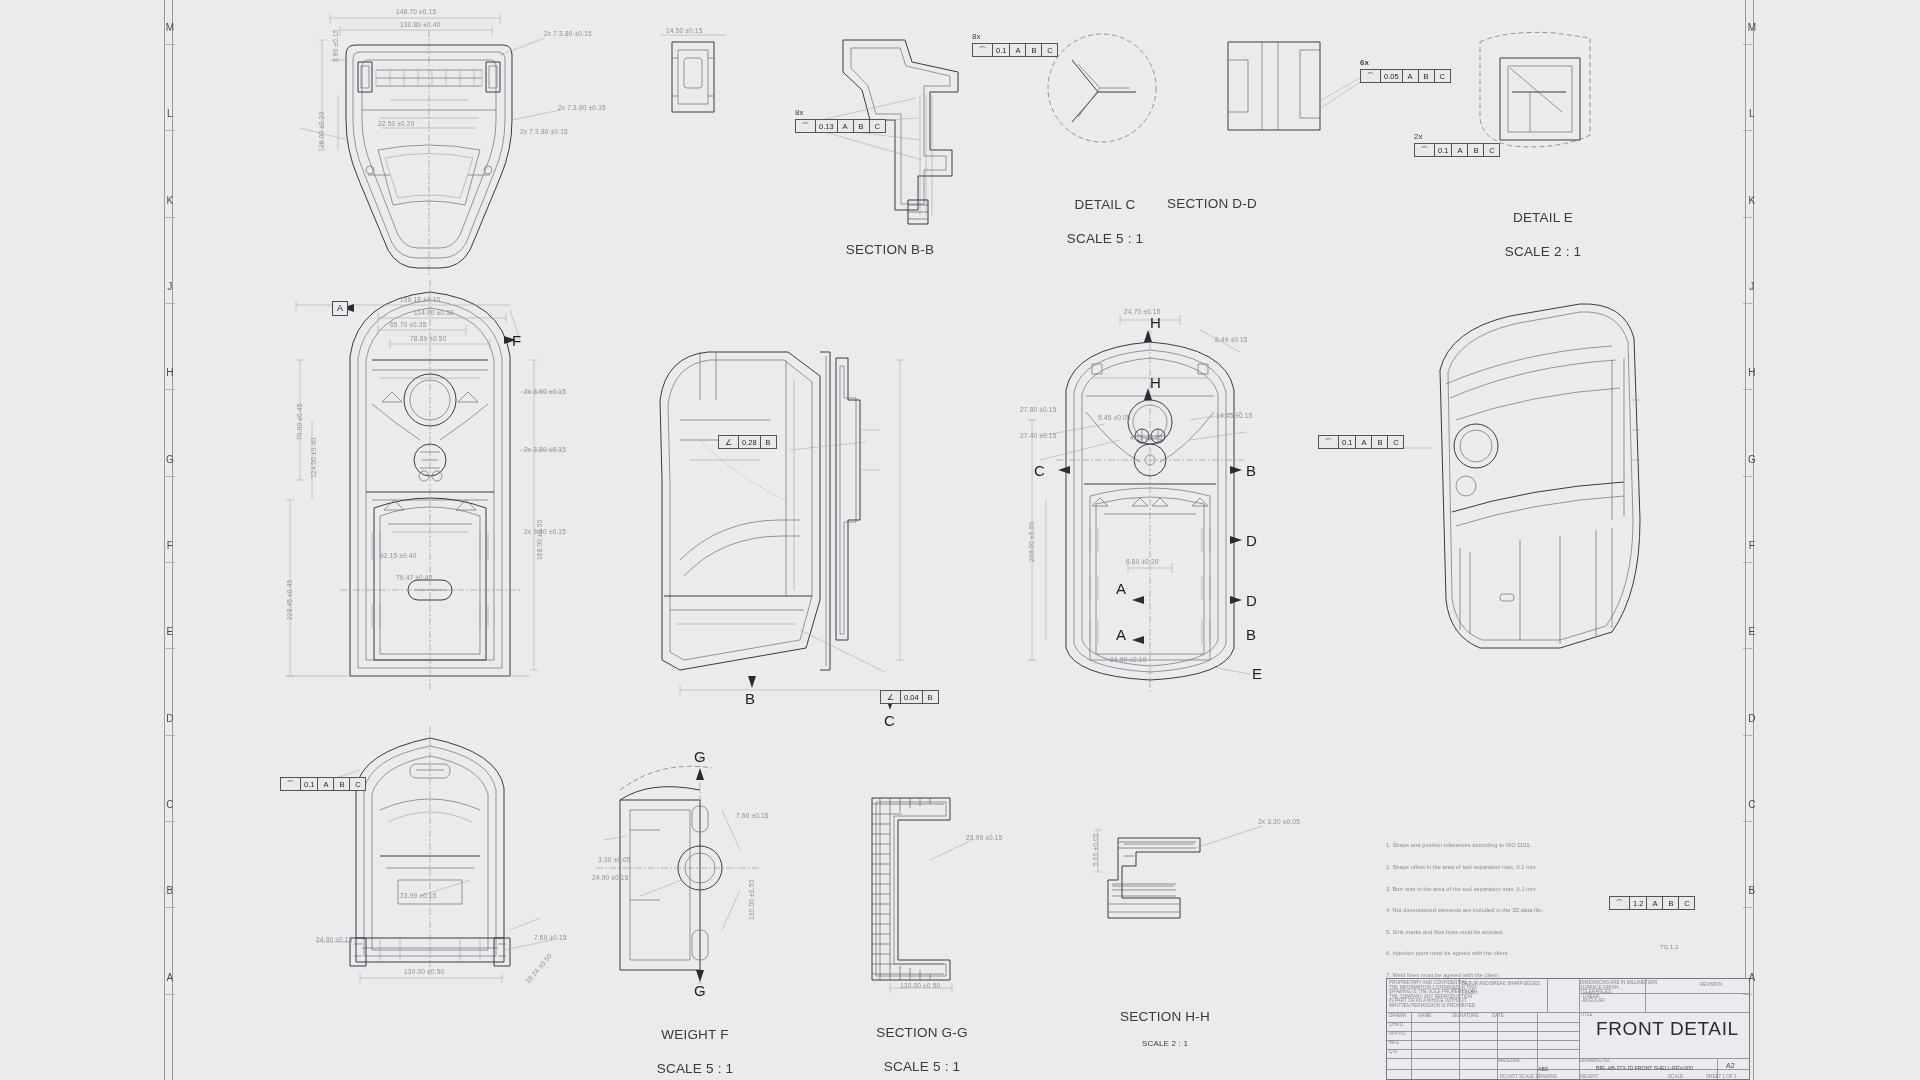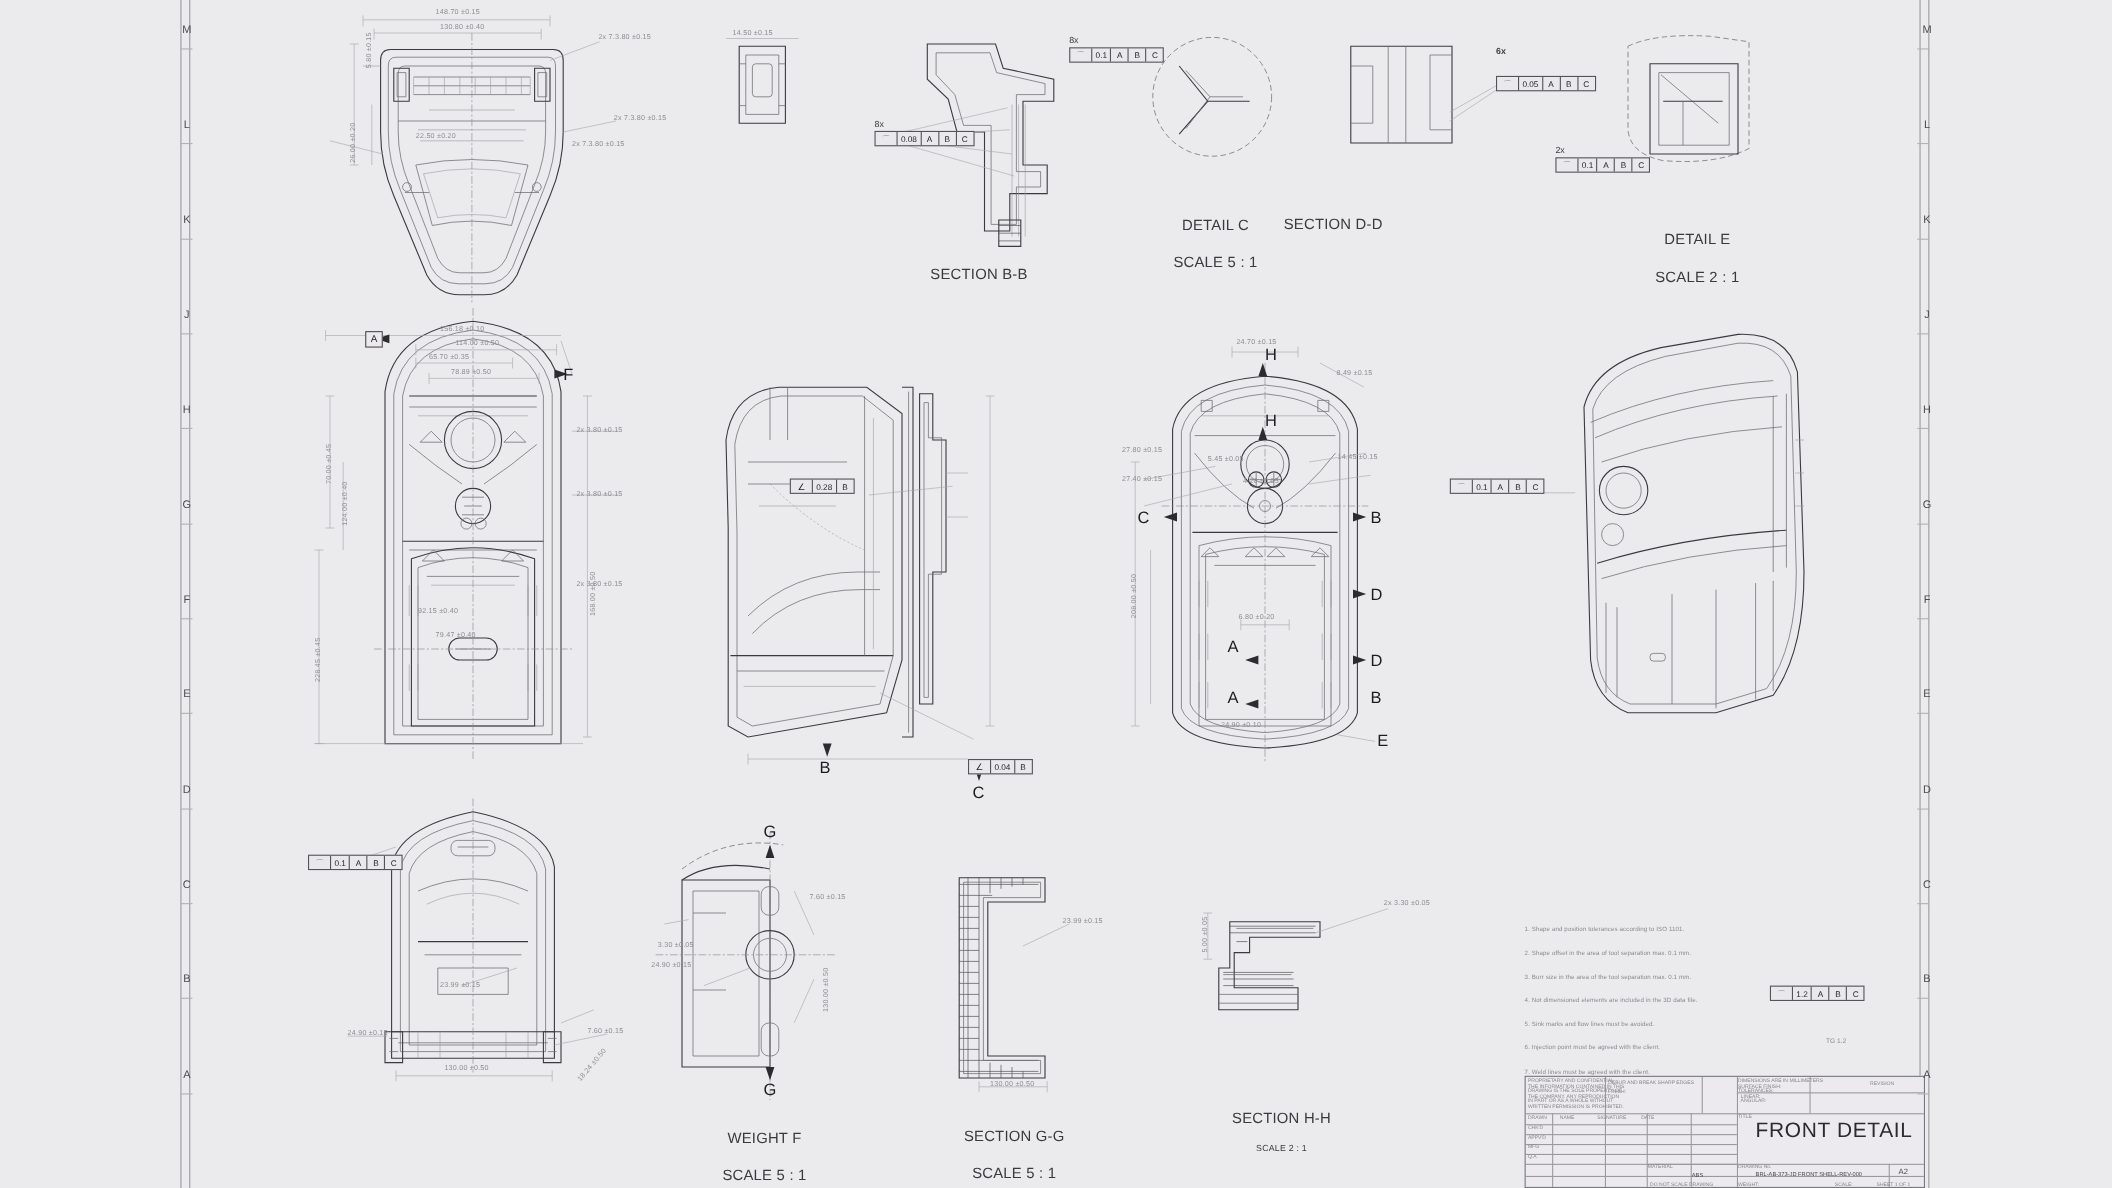--- a/index.html
+++ b/index.html
@@ -450,36 +450,36 @@
     <div>SCALE 5 : 1</div>
   </div>
   <div class="view-title small" style="left:1100px;top:967px;width:130px;">
     <div style="font-size:13.5px;margin-top:28px;">SECTION H-H</div>
     <div style="font-size:8px;">SCALE 2 : 1</div>
   </div>
 
   <div class="mult" style="left:795px;top:108px;">8x</div>
   <div class="fcf" style="left:795px;top:119px;">
     <div class="sym">⌒</div>
-    <div>0.08</div>
+    <div>0.13</div>
     <div>A</div>
     <div>B</div>
     <div>C</div>
   </div>
 
   <div class="mult" style="left:972px;top:32px;">8x</div>
   <div class="fcf" style="left:972px;top:43px;">
     <div class="sym">⌒</div>
     <div>0.1</div>
     <div>A</div>
     <div>B</div>
     <div>C</div>
   </div>
 
-  <div class="mult" style="left:1360px;top:42px;font-weight:bold;">6x</div>
+  <div class="mult" style="left:1360px;top:58px;font-weight:bold;">6x</div>
   <div class="fcf" style="left:1360px;top:69px;">
     <div class="sym">⌒</div>
     <div>0.05</div>
     <div>A</div>
     <div>B</div>
     <div>C</div>
   </div>
 
   <div class="mult" style="left:1414px;top:132px;">2x</div>
   <div class="fcf" style="left:1414px;top:143px;">

